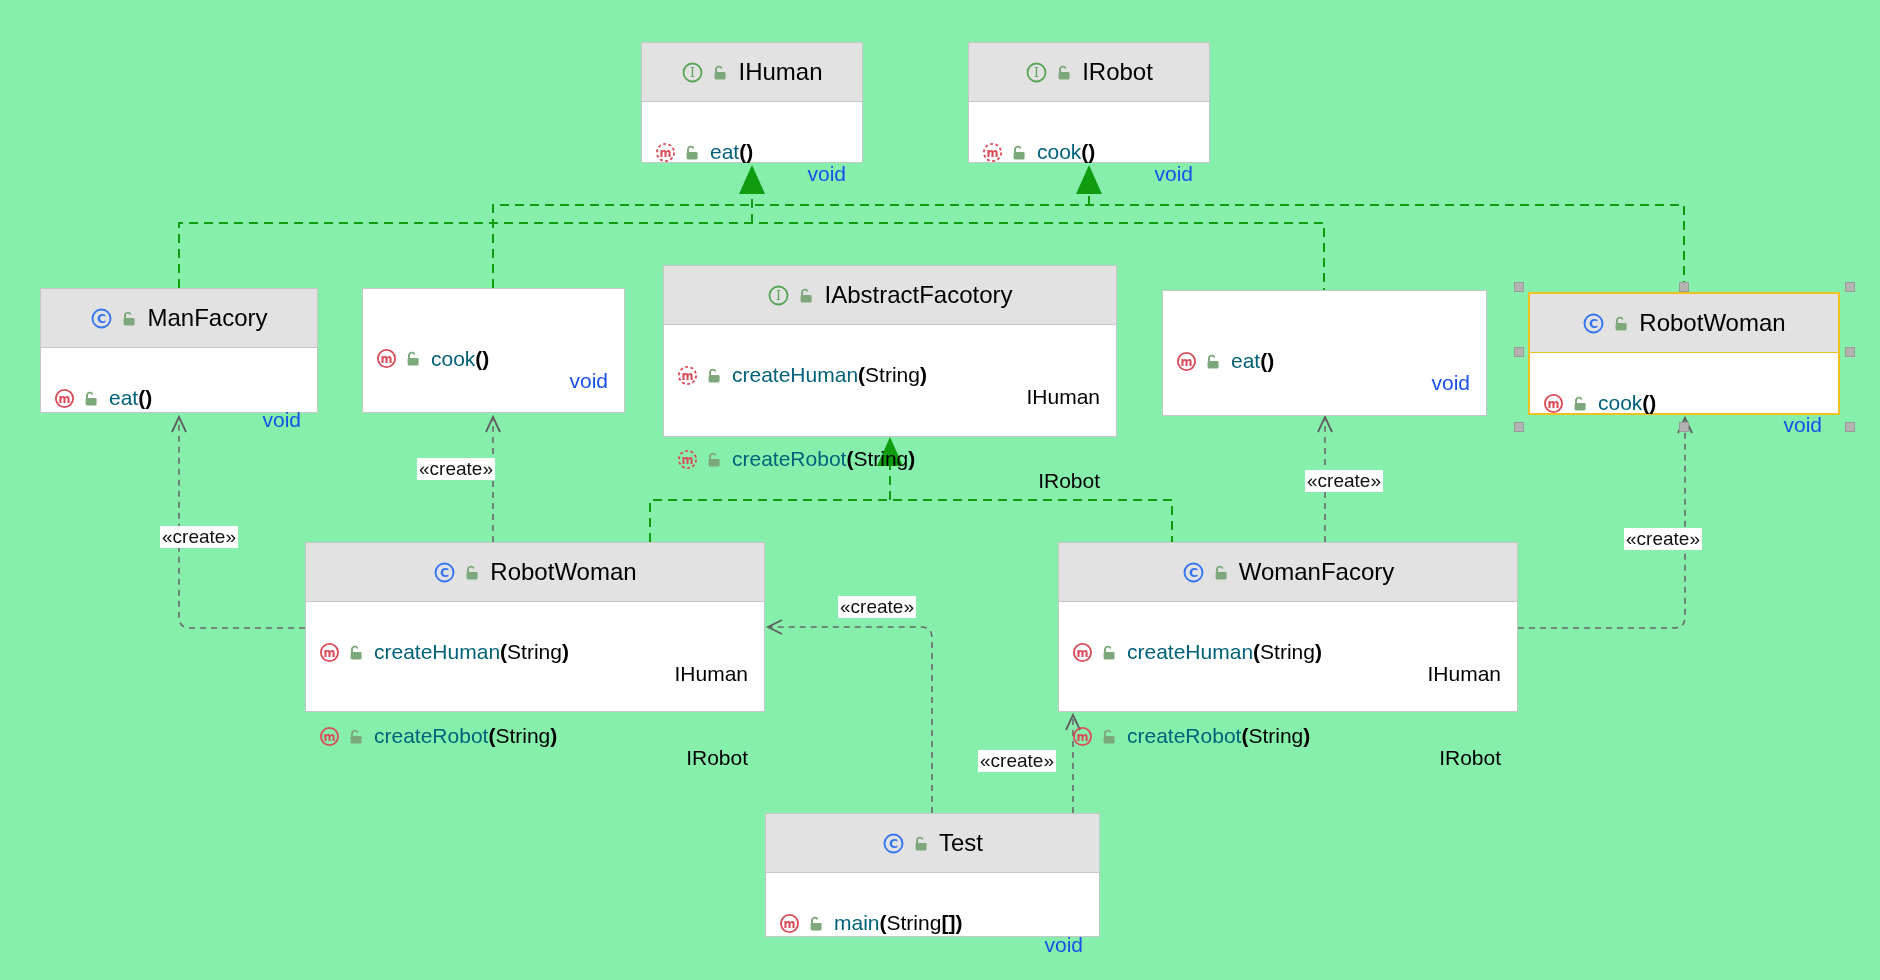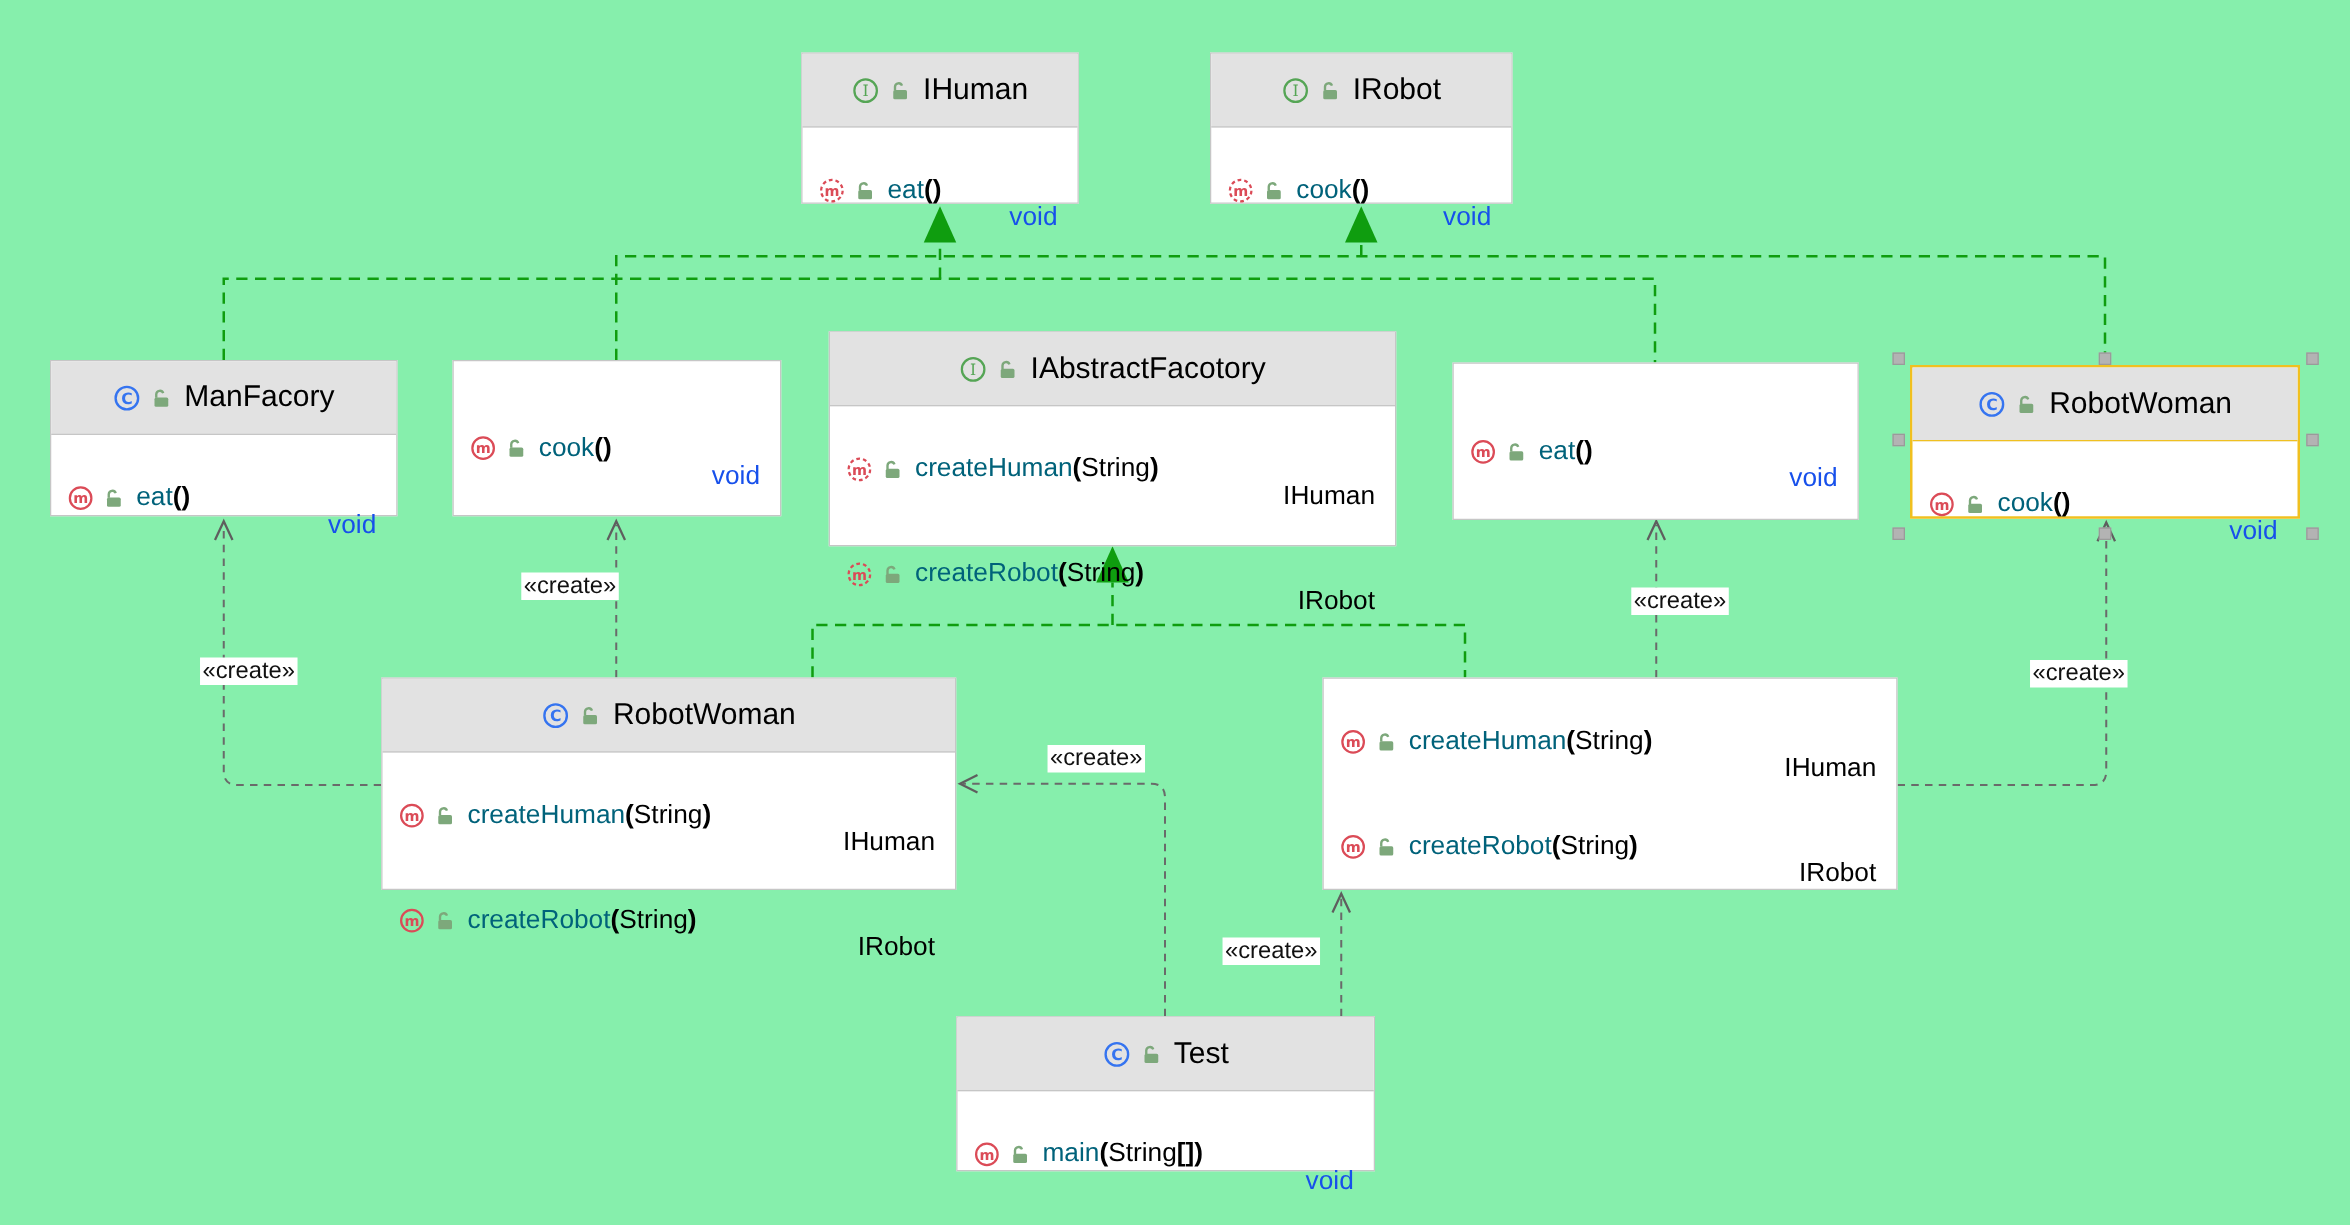--- a/index.html
+++ b/index.html
@@ -268,20 +268,29 @@
         </svg>
       <svg class="lic">
           <use href="#ic-lock"></use>
         </svg>
       <span class="msig"><span class="mname">createRobot</span><span class="mparams"><b>(</b>String<b>)</b></span></span>
       <span class="mret">IRobot</span>
     </div>
   </div>
 
   <div class="node" style="left:1058px;top:542px;width:460px;height:170px">
+    <div class="hdr">
+      <svg class="kic">
+          <use href="#ic-class"></use>
+        </svg>
+      <svg class="lic">
+          <use href="#ic-lock"></use>
+        </svg>
+      <span class="title">WomanFacory</span>
+    </div>
     <div class="mrow">
       <svg class="mic">
           <use href="#ic-method"></use>
         </svg>
       <svg class="lic">
           <use href="#ic-lock"></use>
         </svg>
       <span class="msig"><span class="mname">createHuman</span><span class="mparams"><b>(</b>String<b>)</b></span></span>
       <span class="mret">IHuman</span>
     </div>

